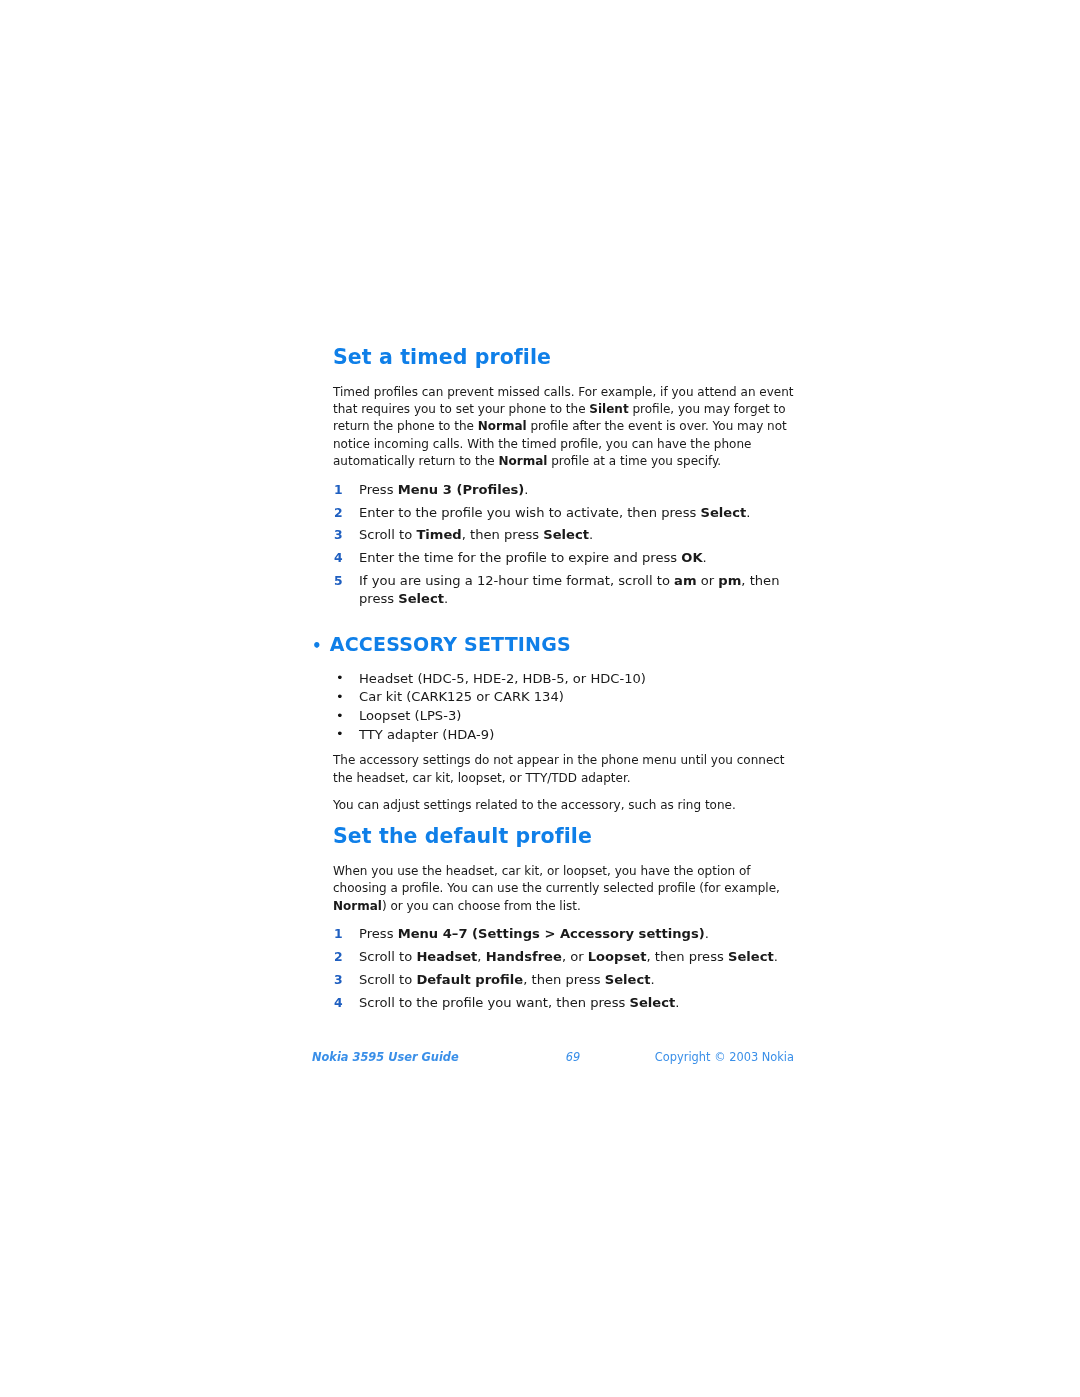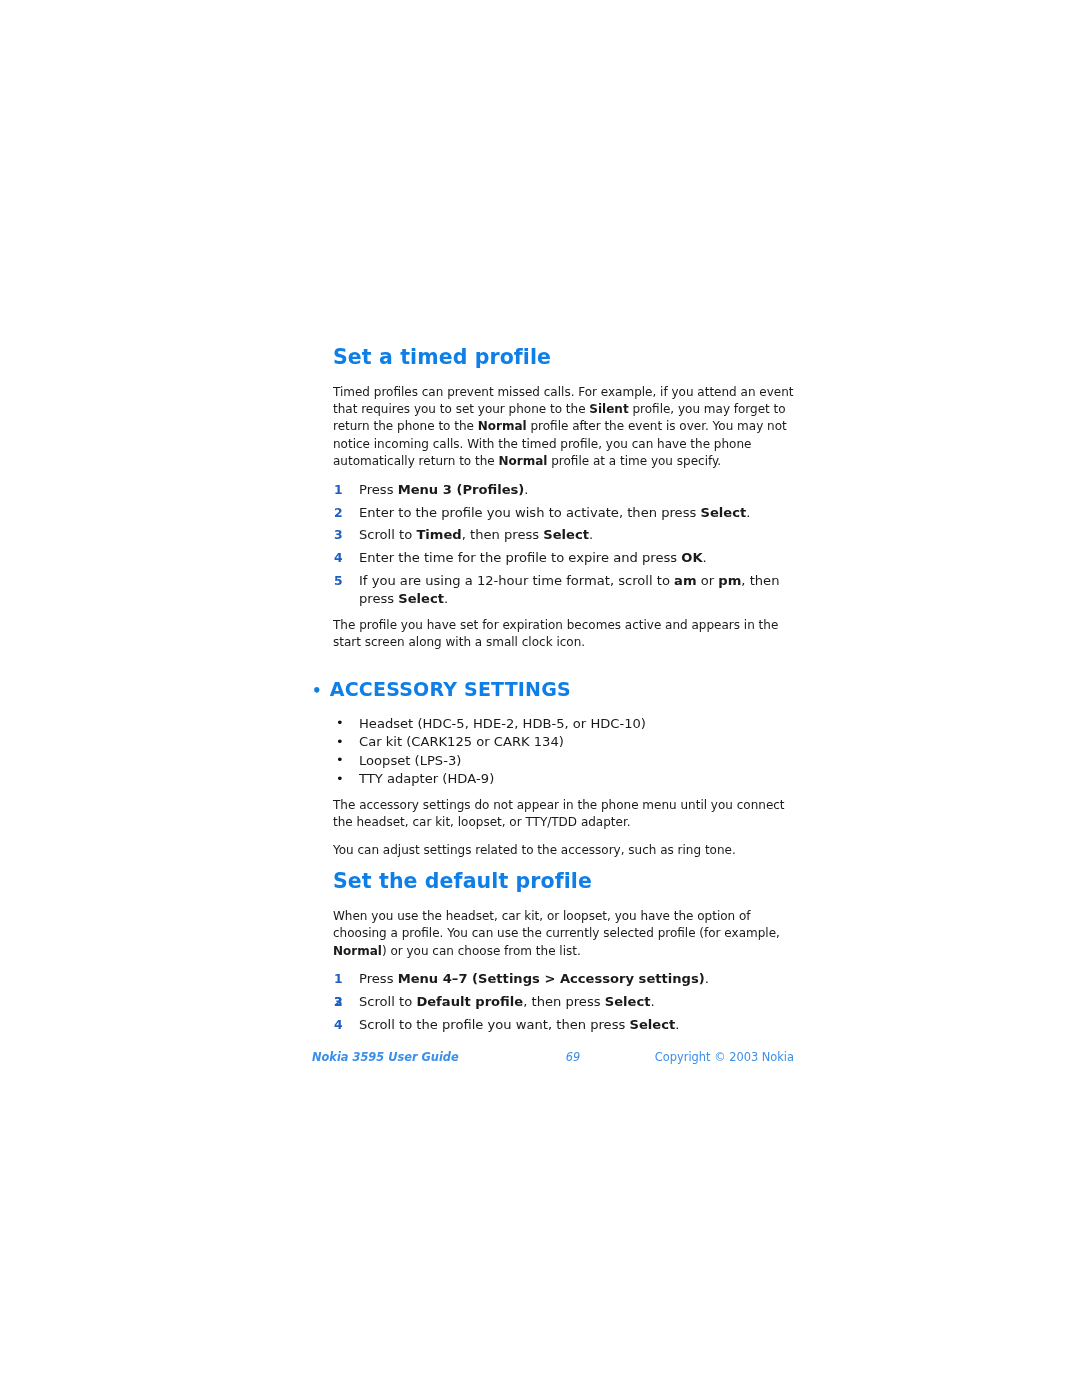--- a/index.html
+++ b/index.html
@@ -162,21 +162,20 @@
     <p class="body-text"><span>Timed profiles can prevent missed calls. For example, if you attend an event that requires you to set your phone to the </span><b>Silent</b><span> profile, you may forget to return the phone to the </span><b>Normal</b><span> profile after the event is over. You may not notice incoming calls. With the timed profile, you can have the phone automatically return to the </span><b>Normal</b><span> profile at a time you specify.</span></p>
 
     <ol class="steps">
         <li><span class="step-num">1</span><span><span>Press </span><b>Menu 3 (Profiles)</b><span>.</span></span></li>
         <li><span class="step-num">2</span><span><span>Enter to the profile you wish to activate, then press </span><b>Select</b><span>.</span></span></li>
         <li><span class="step-num">3</span><span><span>Scroll to </span><b>Timed</b><span>, then press </span><b>Select</b><span>.</span></span></li>
         <li><span class="step-num">4</span><span><span>Enter the time for the profile to expire and press </span><b>OK</b><span>.</span></span></li>
         <li><span class="step-num">5</span><span><span>If you are using a 12-hour time format, scroll to </span><b>am</b><span> or </span><b>pm</b><span>, then press </span><b>Select</b><span>.</span></span></li>
       </ol>
 
-    <p class="body-text"><span>The profile you have set for expiration becomes active and appears in the start screen along with a small clock icon.</span></p>
 
     <h2 class="chapter-heading">
       <span class="heading-bullet">•</span>
       <span class="heading-text">ACCESSORY SETTINGS</span>
     </h2>
 
 
     <ul class="accessory-list">
         <li><span class="list-bullet">•</span><span>Headset (HDC‑5, HDE‑2, HDB‑5, or HDC‑10)</span></li>
         <li><span class="list-bullet">•</span><span>Car kit (CARK125 or CARK 134)</span></li>
@@ -187,21 +186,21 @@
     <p class="body-text"><span>The accessory settings do not appear in the phone menu until you connect the headset, car kit, loopset, or TTY/TDD adapter.</span></p>
 
     <p class="body-text"><span>You can adjust settings related to the accessory, such as ring tone.</span></p>
 
     <h1 class="section-heading">Set the default profile</h1>
 
     <p class="body-text"><span>When you use the headset, car kit, or loopset, you have the option of choosing a profile. You can use the currently selected profile (for example, </span><b>Normal</b><span>) or you can choose from the list.</span></p>
 
     <ol class="steps">
         <li><span class="step-num">1</span><span><span>Press </span><b>Menu 4–7 (Settings &gt; Accessory settings)</b><span>.</span></span></li>
-        <li><span class="step-num">2</span></li>
+        <li><span class="step-num">2</span><span><span>Scroll to </span><b>Headset</b><span>, </span><b>Handsfree</b><span>, or </span><b>Loopset</b><span>, then press </span><b>Select</b><span>.</span></span></li>
         <li><span class="step-num">3</span><span><span>Scroll to </span><b>Default profile</b><span>, then press </span><b>Select</b><span>.</span></span></li>
         <li><span class="step-num">4</span><span><span>Scroll to the profile you want, then press </span><b>Select</b><span>.</span></span></li>
       </ol>
 
   </div>
 
   <div class="footer">
     <div class="footer-left">Nokia 3595 User Guide</div>
     <div class="footer-center">69</div>
     <div class="footer-right">Copyright © 2003 Nokia</div>

